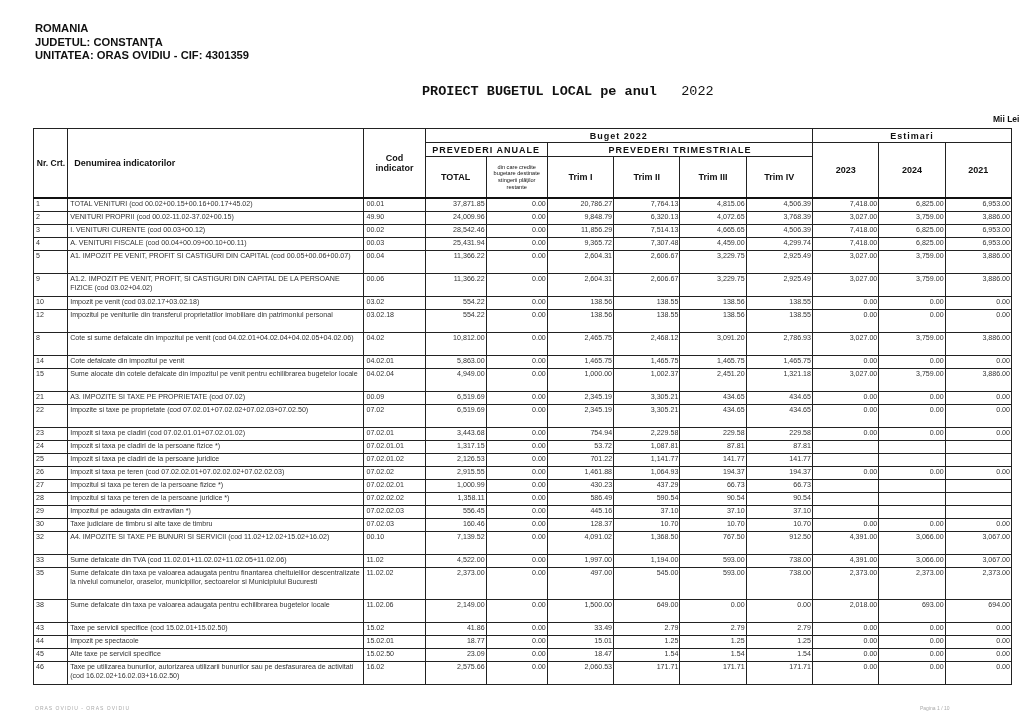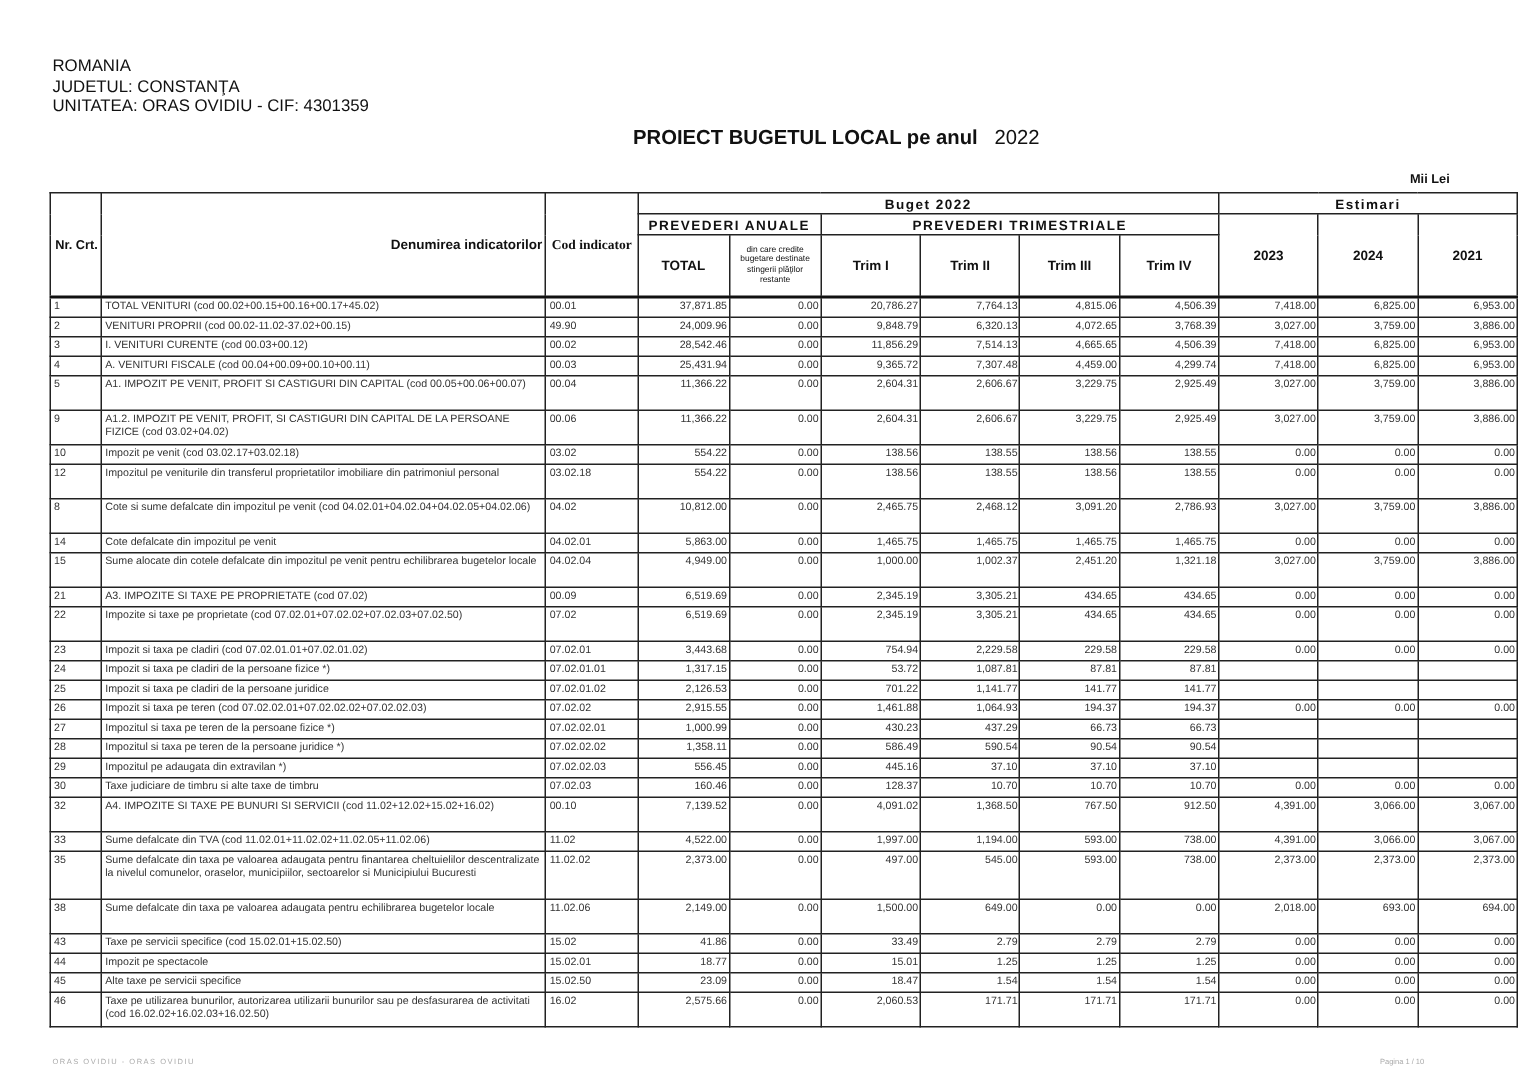--- a/index.html
+++ b/index.html
@@ -1,27 +1,27 @@
 <!DOCTYPE html>
 <html><head>
 <meta charset="utf-8">
 <style>
   html, body { margin: 0; padding: 0; background: #ffffff; }
   body { width: 1024px; height: 724px; position: relative; overflow: hidden;
          font-family: "Liberation Sans", sans-serif; color: #111; }
-  .hdr-left { position: absolute; left: 35px; top: 38px; font-size: 11.2px; line-height: 13.5px; color: #111; }
-  .title { position: absolute; left: 422px; top: 84px; font-size: 13.5px; font-weight: bold; line-height: 15.5px; }
+  .hdr-left { position: absolute; left: 35px; top: 22px; font-size: 11.2px; line-height: 13.5px; color: #111; font-weight: bold; }
+  .title { position: absolute; left: 422px; top: 84px; font-size: 13.5px; font-weight: bold; line-height: 15.5px; font-family: Liberation Mono, monospace; }
   .title .yr { font-weight: normal; }
-  .unit { position: absolute; left: 940px; top: 114px; font-size: 8.5px; font-weight: bold; }
+  .unit { position: absolute; left: 993px; top: 114px; font-size: 8.5px; font-weight: bold; }
   table.budget { position: absolute; left: 33px; top: 128px; border-collapse: collapse; table-layout: fixed; width: 979px; }
   table.budget th, table.budget td { border: 1px solid #222; padding: 0 2px; overflow: hidden; }
   table.budget th { font-weight: bold; font-size: 9px; text-align: center; vertical-align: middle; }
   table.budget thead tr.h1 th, table.budget thead tr.h2 th { height: 13px; letter-spacing: 1px; font-size: 9px; }
   table.budget th.small { font-size: 5.6px; font-weight: normal; line-height: 6.6px; letter-spacing: 0; }
-  table.budget th.left { text-align: right; padding-left: 6px; }
+  table.budget th.left { text-align: left; padding-left: 6px; }
   table.budget thead { border-bottom: 2px solid #111; }
   table.budget td { font-size: 7.1px; color: #333; vertical-align: top; line-height: 9px; padding-top: 1px; }
   table.budget td.num { text-align: right; padding-right: 1px; }
   table.budget td.nr, table.budget td.cod { text-align: left; padding-left: 2px; }
   table.budget tbody tr { height: 13px; }
   table.budget tbody tr.tall { height: 23px; }
   table.budget tbody tr.xtall { height: 32px; }
   table.budget tbody tr td { border-bottom: 1.5px solid #222; }
   .footer-left { position: absolute; left: 35px; top: 705px; font-size: 5px; color: #aaa; letter-spacing: 1px; }
   .footer-right { position: absolute; left: 920px; top: 705px; font-size: 5px; color: #aaa; }
@@ -53,21 +53,21 @@
     <col style="width:64px">
     <col style="width:64px">
     <col style="width:64px">
     <col style="width:64px">
     <col style="width:64px">
   </colgroup>
   <thead>
     <tr class="h1">
       <th rowspan="3" style="height:68px;font-size:8.5px;letter-spacing:0;text-align:right;">Nr. Crt.</th>
       <th rowspan="3" class="left" style="letter-spacing:0;font-size:9px;">Denumirea indicatorilor</th>
-      <th rowspan="3" style="letter-spacing:0;font-size:9px;font-family:Liberation Serif, serif;">Cod indicator</th>
+      <th rowspan="3" style="letter-spacing:0;font-size:9px;">Cod indicator</th>
       <th colspan="6">Buget 2022</th>
       <th colspan="3">Estimari</th>
     </tr>
     <tr class="h2">
       <th colspan="2">PREVEDERI ANUALE</th>
       <th colspan="4">PREVEDERI TRIMESTRIALE</th>
       <th rowspan="2" style="letter-spacing:0;">2023</th>
       <th rowspan="2" style="letter-spacing:0;">2024</th>
       <th rowspan="2" style="letter-spacing:0;">2021</th>
     </tr>

